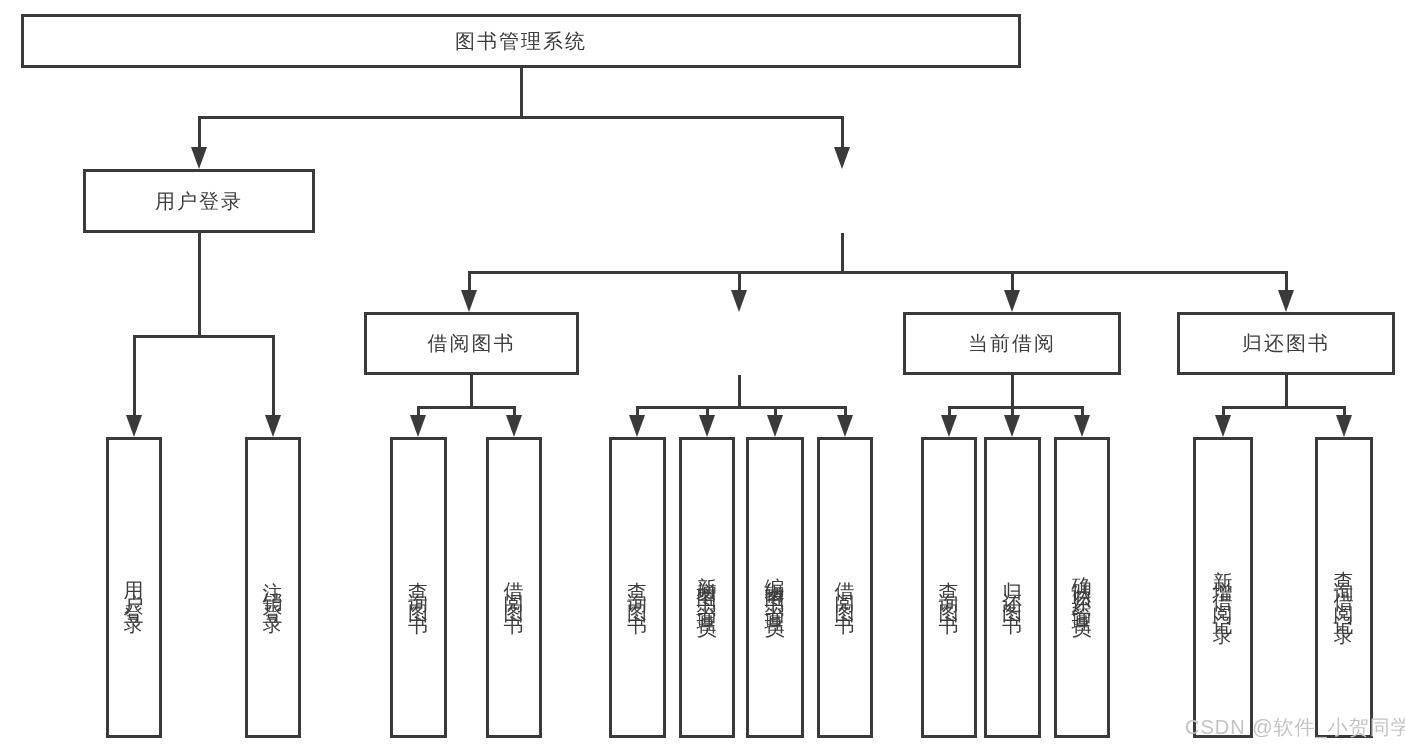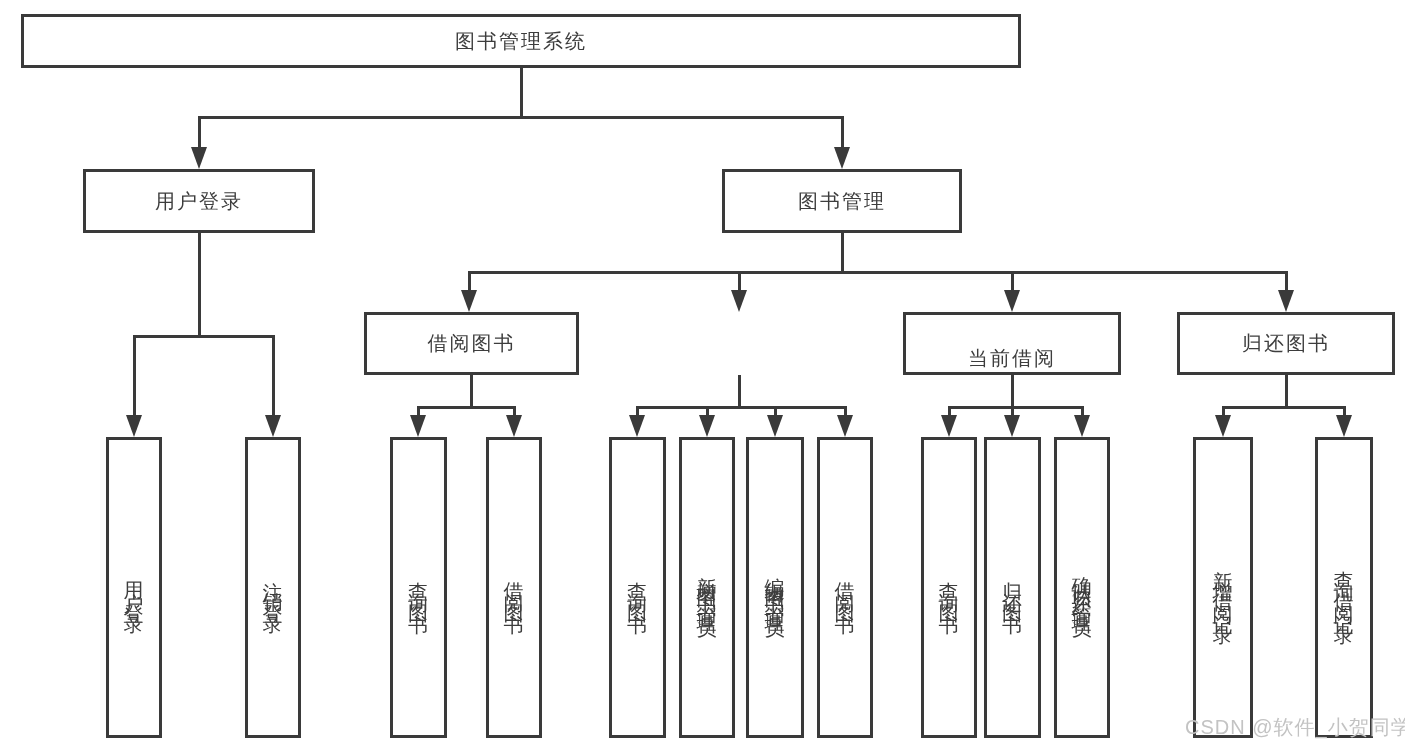--- a/index.html
+++ b/index.html
@@ -81,23 +81,20 @@
   <div class="vline" style="left:520px; top:68px;  height:51px;"></div>
   <div class="hline" style="left:198px; top:116px; width:646px;"></div>
   <div class="stem" style="left:198px; top:116px; height:34px;"></div>
   <div class="stem" style="left:841px; top:116px; height:34px;"></div>
   <div class="arrow" style="left:191px; top:147px;"></div>
   <div class="arrow" style="left:834px; top:147px;"></div>
 
   <div class="box" style="left:83px; top:169px; width:232px; height:64px;">
     <span>用户登录</span>
   </div>
-  <div class="box" style="left:722px; top:169px; width:240px; height:64px;">
-    <span>图书管理</span>
-  </div>
 
   <div class="vline" style="left:198px; top:233px; height:105px;"></div>
   <div class="hline" style="left:133px; top:335px; width:142px;"></div>
   <div class="stem" style="left:133px; top:335px; height:92px;"></div>
   <div class="stem" style="left:272px; top:335px; height:92px;"></div>
   <div class="arrow" style="left:126px; top:415px;"></div>
   <div class="arrow" style="left:265px; top:415px;"></div>
 
   <div class="vline" style="left:841px;  top:233px; height:41px;"></div>
   <div class="hline" style="left:468px;  top:271px; width:820px;"></div>
@@ -106,21 +103,21 @@
   <div class="stem" style="left:1011px; top:271px; height:29px;"></div>
   <div class="stem" style="left:1285px; top:271px; height:29px;"></div>
   <div class="arrow" style="left:461px;  top:290px;"></div>
   <div class="arrow" style="left:731px;  top:290px;"></div>
   <div class="arrow" style="left:1004px; top:290px;"></div>
   <div class="arrow" style="left:1278px; top:290px;"></div>
 
   <div class="box" style="left:364px; top:312px; width:215px; height:63px;">
     <span>借阅图书</span>
   </div>
-  <div class="box" style="left:903px; top:312px; width:218px; height:63px;align-items:flex-end;">
+  <div class="box" style="left:903px; top:312px; width:218px; height:63px;">
     <span>当前借阅</span>
   </div>
   <div class="box" style="left:1177px; top:312px; width:218px; height:63px;">
     <span>归还图书</span>
   </div>
 
   <div class="vline" style="left:470px; top:375px; height:34px;"></div>
   <div class="hline" style="left:417px; top:406px; width:99px;"></div>
   <div class="stem" style="left:417px; top:406px; height:21px;"></div>
   <div class="stem" style="left:513px; top:406px; height:21px;"></div>

